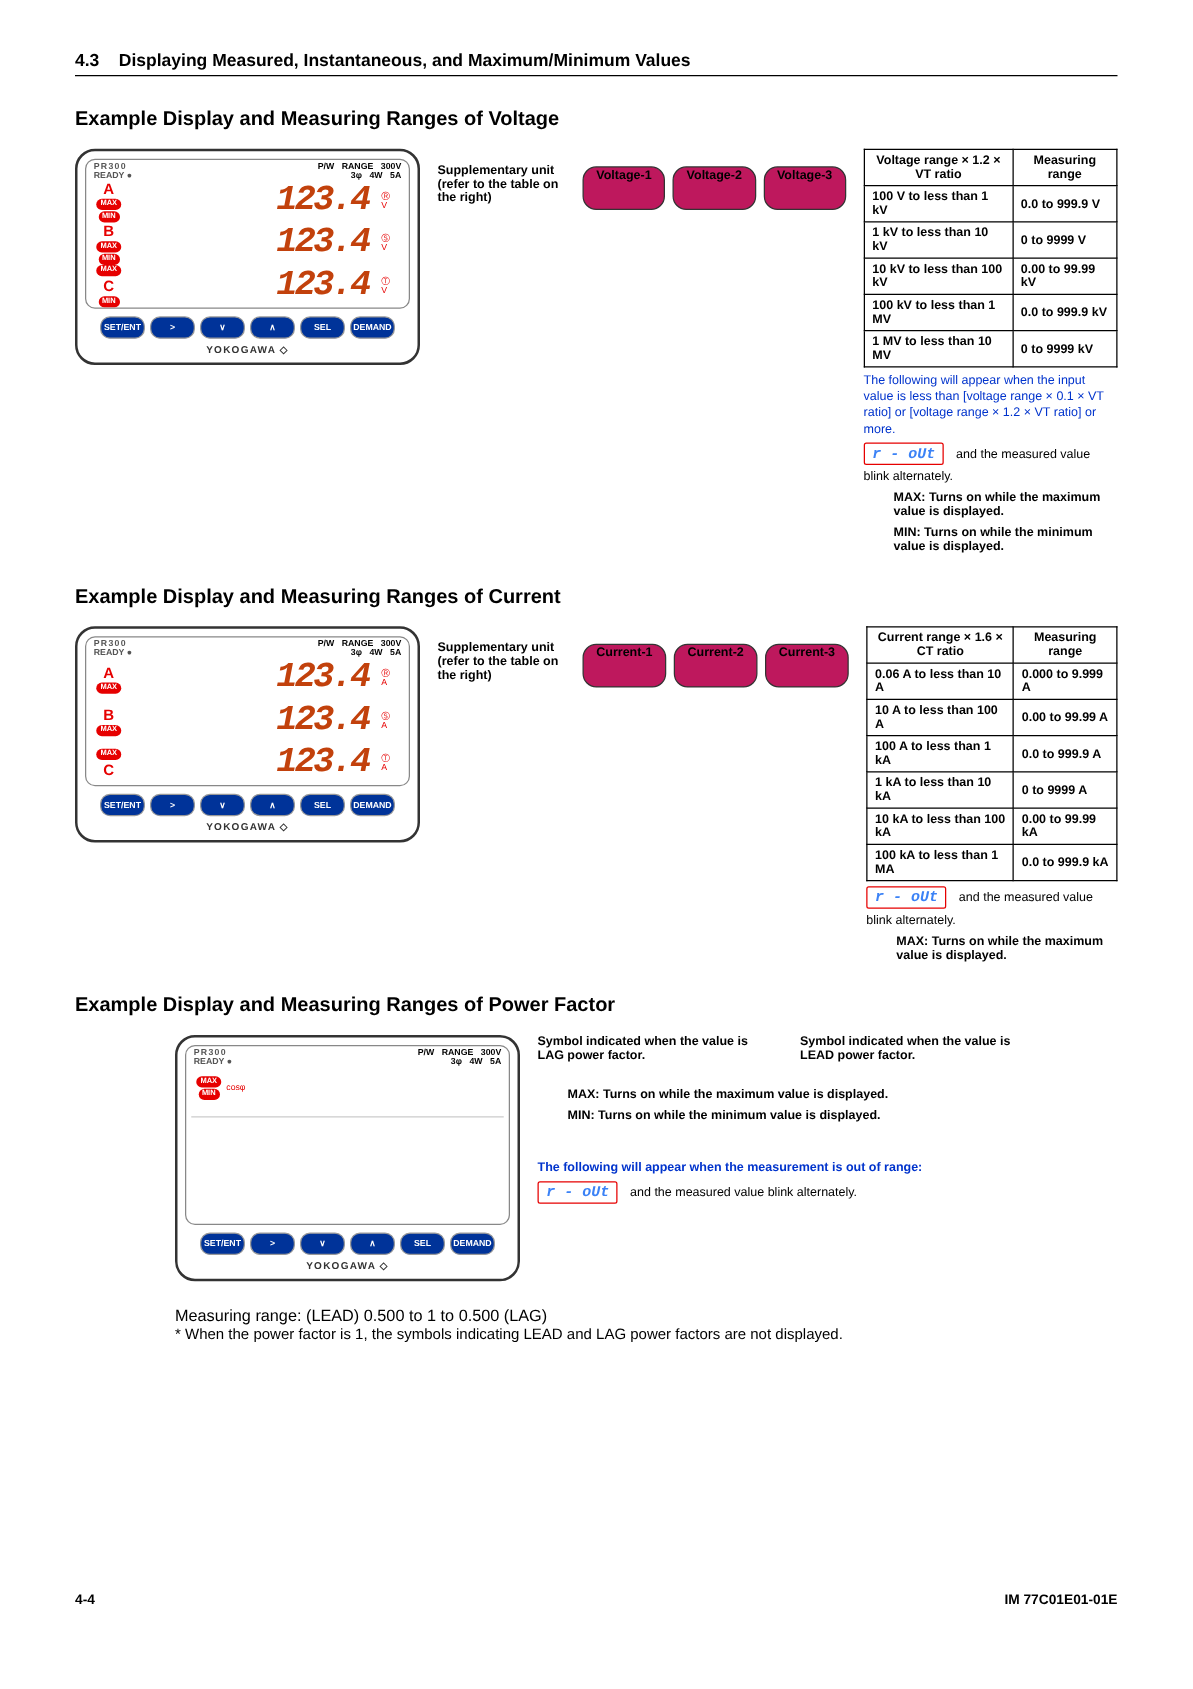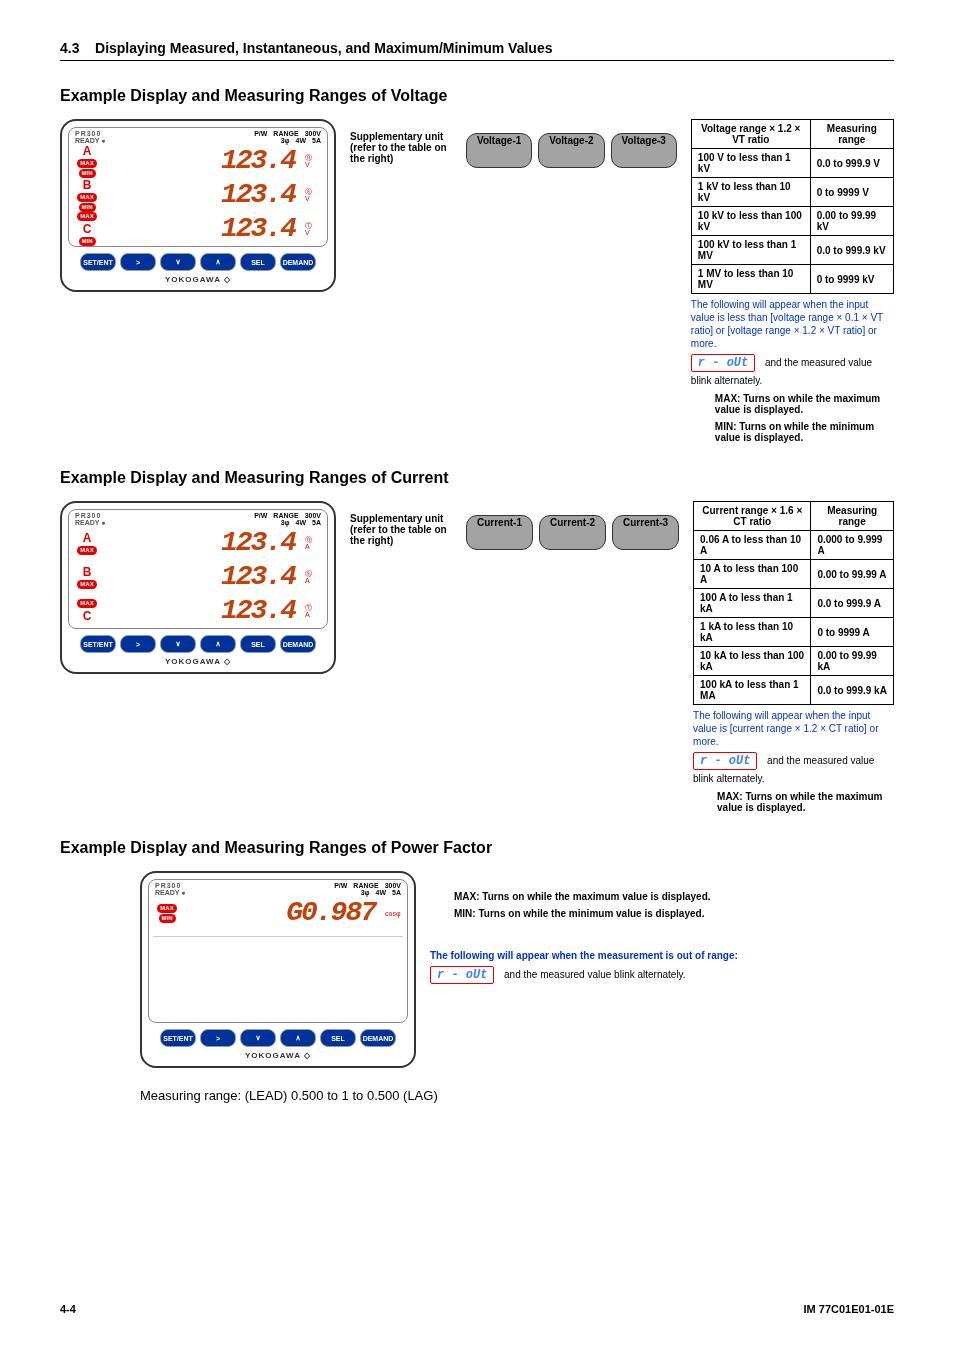--- a/index.html
+++ b/index.html
@@ -145,21 +145,21 @@
     margin-bottom:6px;
     max-width:110px;
   }
   .callout {
     display:inline-block;
     font-size:10px;
     font-weight:bold;
     border: 1.5px solid #333;
     border-radius: 11px;
     padding: 1px 10px;
-    background:#a3a3a3;
+    background:#be185d;
     margin: 2px 0;
   }
   .range-table {
     border-collapse: collapse;
     font-size: 10px;
     flex:1;
     max-width: 370px;
   }
   .range-table th, .range-table td {
     border: 1px solid #000;
@@ -472,21 +472,20 @@
       <tr>
             <td>10 kA to less than 100 kA</td>
             <td>0.00 to 99.99 kA</td>
           </tr>
       <tr>
             <td>100 kA to less than 1 MA</td>
             <td>0.0 to 999.9 kA</td>
           </tr>
     </tbody>
       </table>
-    <div class="note-blue">The following will appear when the input value is [current range × 1.2 × CT ratio] or more.</div>
     <div style="margin-top:4px">
       <span class="rout">r - oUt</span>
       <span style="font-size:10px">and the measured value blink alternately.</span>
     </div>
     <div class="maxmin-note">
       <span class="sym">MAX</span><span>: Turns on while the maximum value is displayed.</span>
     </div>
   </div>
 </div>
 
@@ -510,53 +509,57 @@
           <span>3φ</span>
           <span>4W</span>
           <span>5A</span>
         </span>
       </div>
       <div class="row">
         <div class="phase-label">
           <span class="badge">MAX</span>
           <span class="badge min">MIN</span>
         </div>
-        <div class="digits">G0.987</div>
         <div class="unit-stack">
           <div>cosφ</div>
         </div>
       </div>
       <div style="height:60px;border-top:1px solid #ccc;margin-top:6px"></div>
     </div>
     <div class="btn-row">
       <div class="btn blue">SET/ENT</div>
       <div class="btn blue">&gt;</div>
       <div class="btn blue">∨</div>
       <div class="btn blue">∧</div>
       <div class="btn blue">SEL</div>
       <div class="btn demand">DEMAND</div>
     </div>
     <div class="yokogawa">YOKOGAWA ◇</div>
   </div>
 
   <div class="pf-right">
+    <div style="display:flex;gap:30px;font-size:10px;font-weight:bold">
+      <div style="max-width:180px">Symbol indicated when the value is LAG power factor.</div>
+      <div style="max-width:180px">Symbol indicated when the value is LEAD power factor.</div>
+    </div>
     <div class="maxmin-note" style="margin-top:20px">
       <span class="sym">MAX</span><span>: Turns on while the maximum value is displayed.</span>
     </div>
     <div class="maxmin-note">
       <span class="sym">MIN</span><span>: Turns on while the minimum value is displayed.</span>
     </div>
     <div class="note-blue" style="margin-top:30px;font-weight:bold">The following will appear when the measurement is out of range:</div>
     <div style="margin-top:4px">
       <span class="rout">r - oUt</span>
       <span style="font-size:10px">and the measured value blink alternately.</span>
     </div>
   </div>
 </div>
 
 <div class="measrange">
   <div>Measuring range: (LEAD) 0.500 to  1  to 0.500 (LAG)</div>
+  <div class="foot">* When the power factor is 1, the symbols indicating LEAD and LAG power factors are not displayed.</div>
 </div>
 
 <div class="footer">
   <span>4-4</span>
   <span>IM 77C01E01-01E</span>
 </div>
 
 </body></html>

